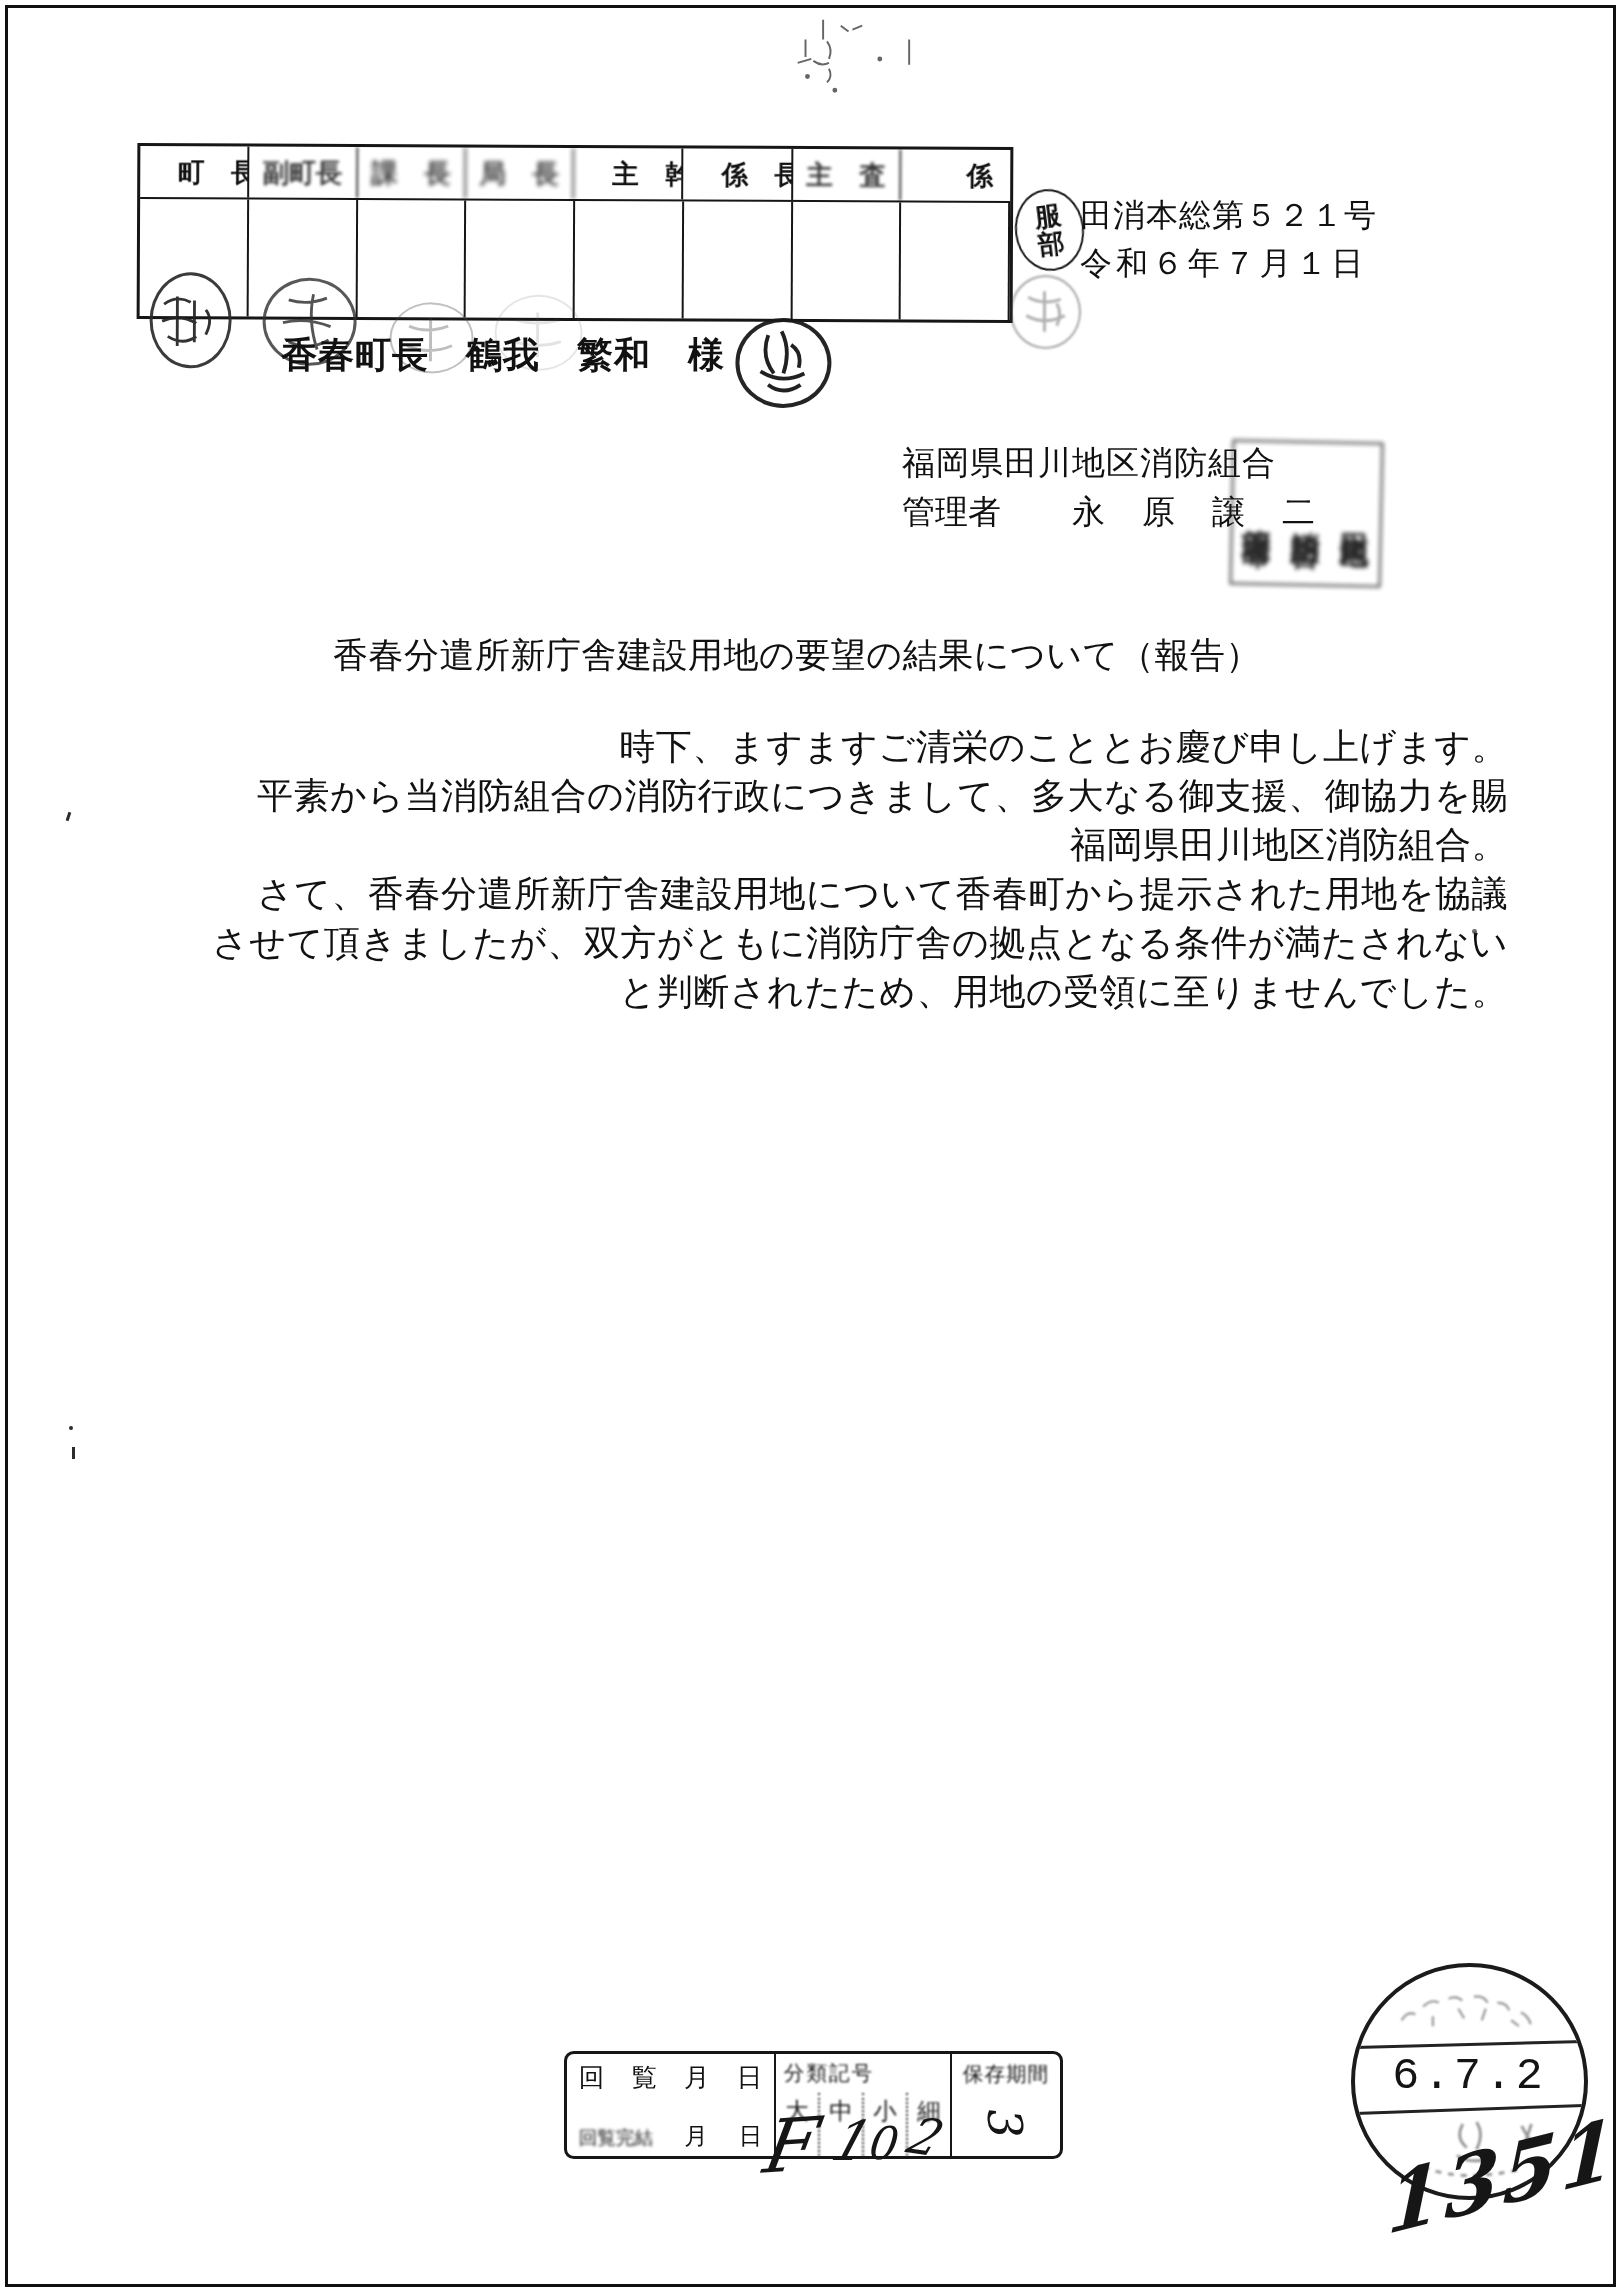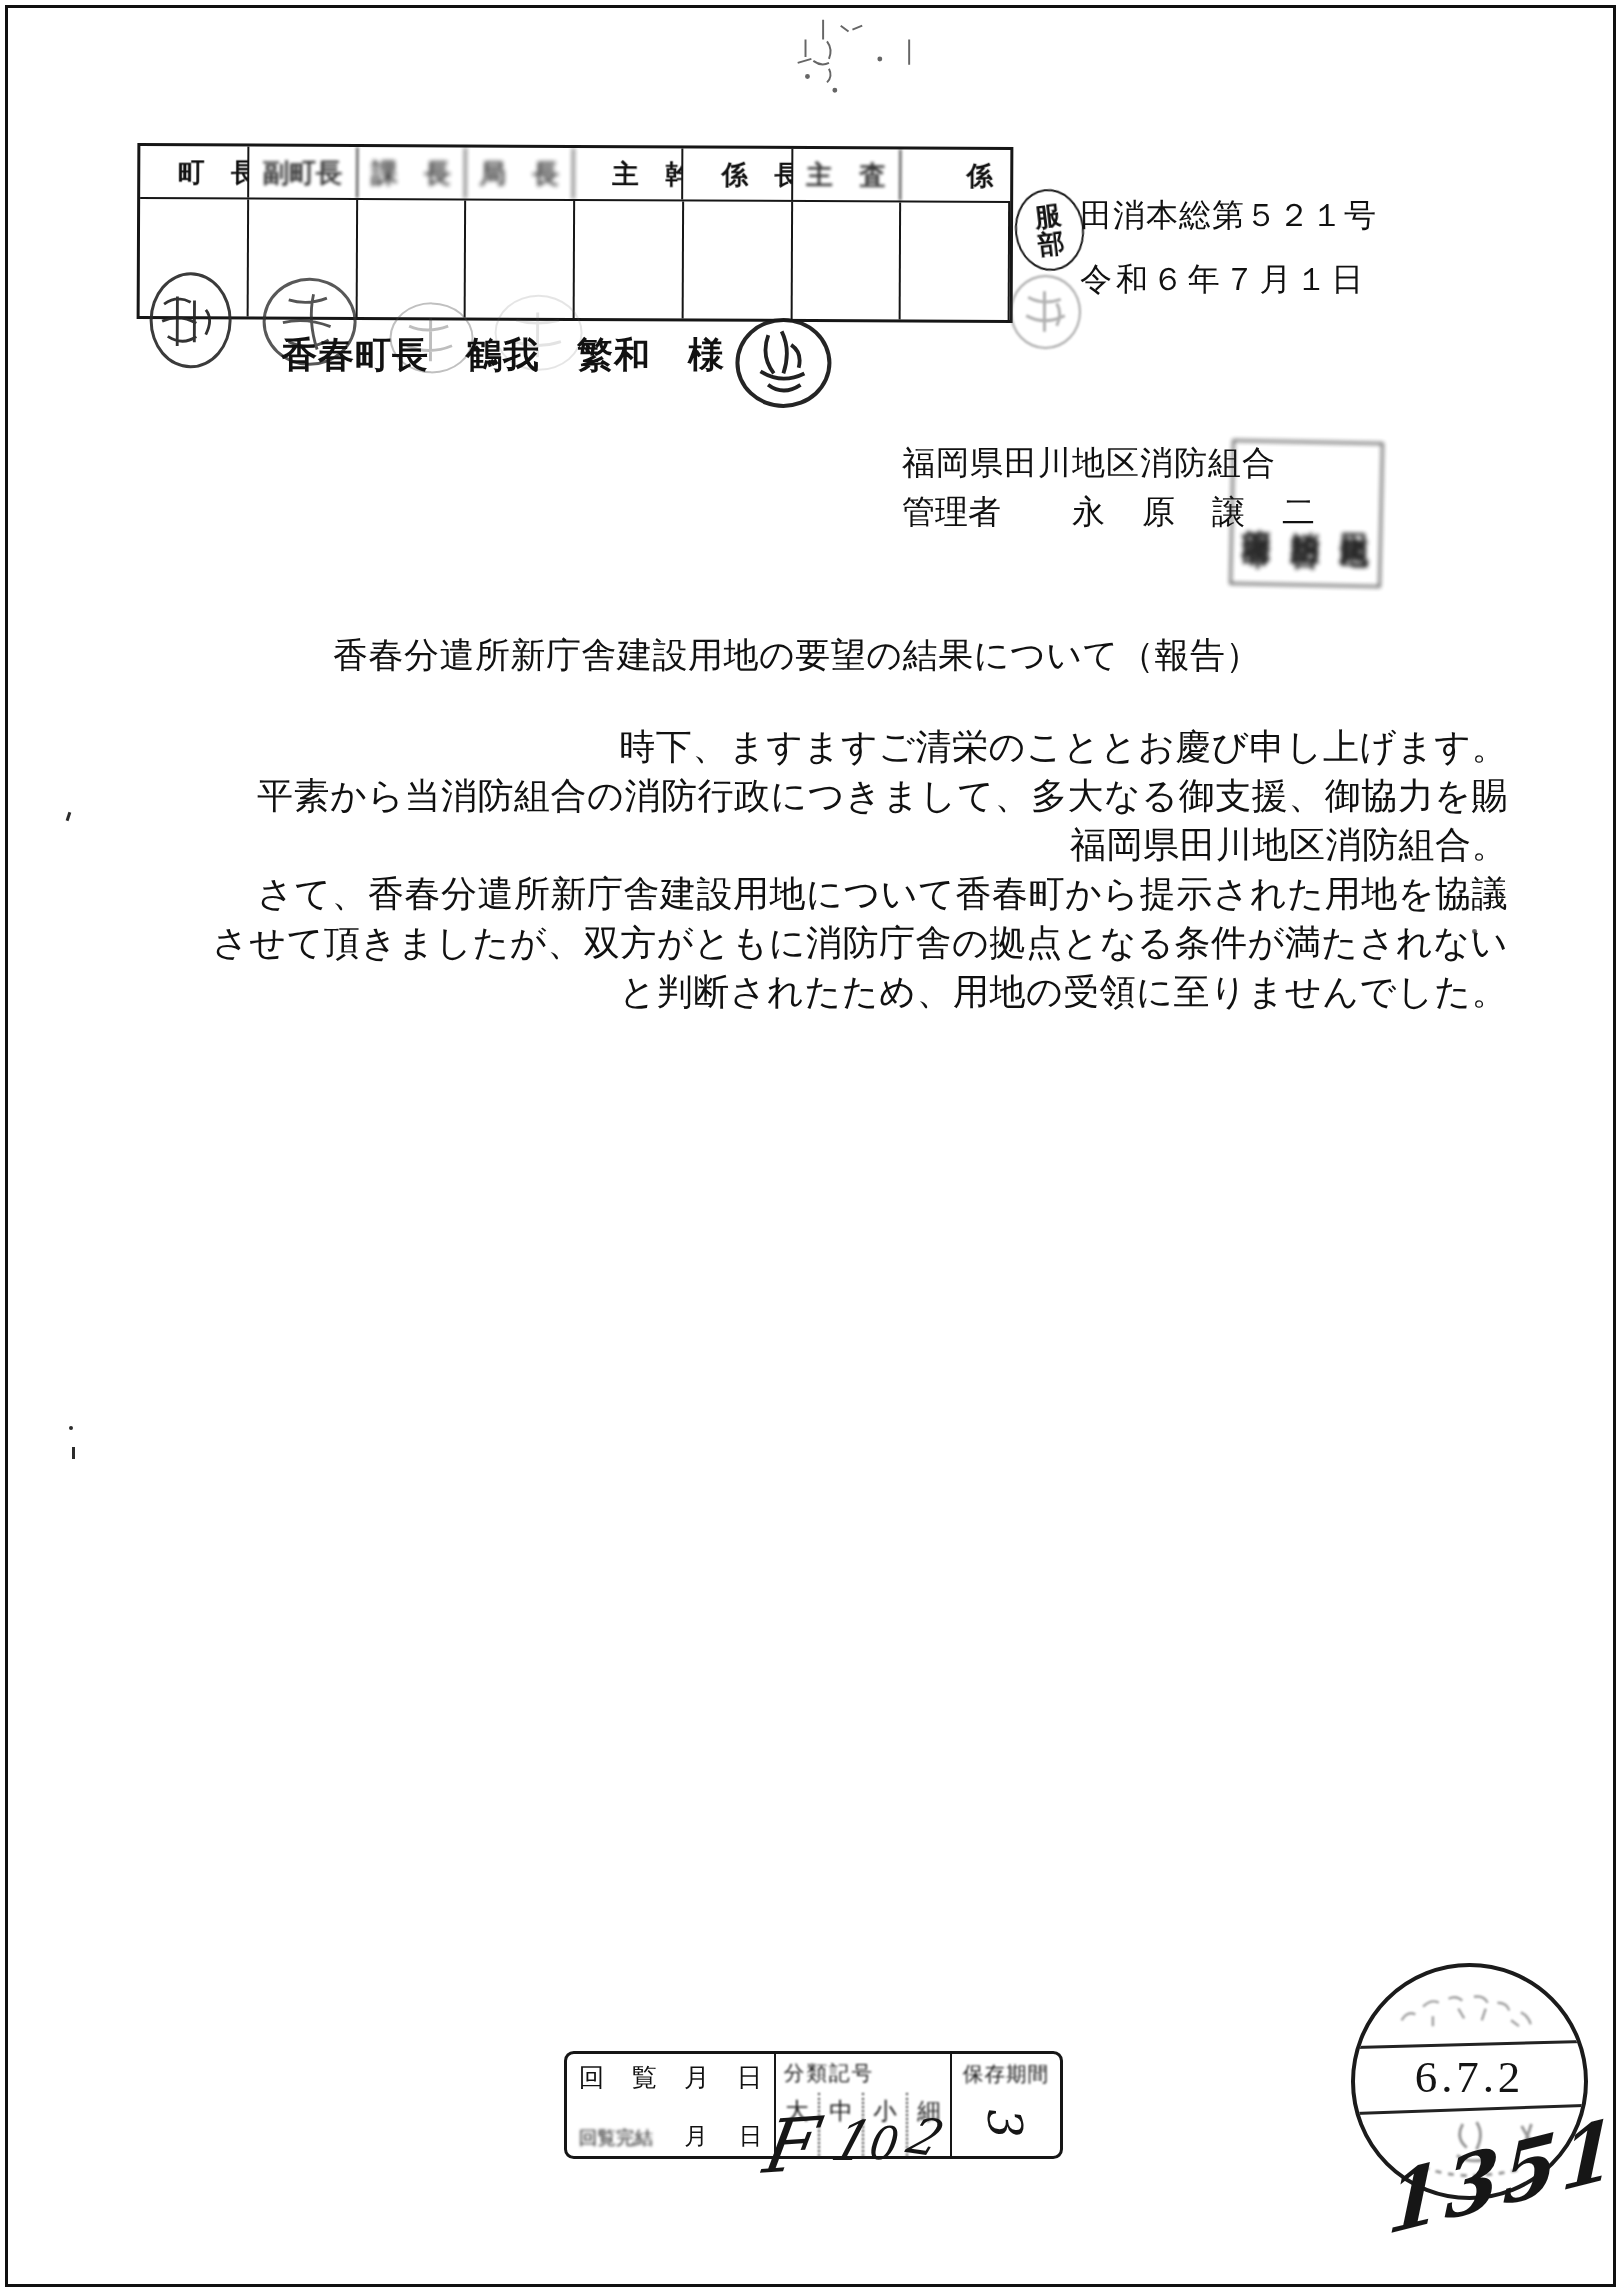--- a/index.html
+++ b/index.html
@@ -38,21 +38,21 @@
     justify-content:center;transform:rotate(-7deg);filter:blur(0.4px);
   }
   .hattori span{font-size:26.5px;font-weight:700;line-height:28px;}
   .hattori2{
     position:absolute;left:1010px;top:275px;width:71px;height:74px;border:2.9px solid #3a3a3a;
     border-radius:50%;box-sizing:border-box;opacity:.45;filter:blur(0.8px);
   }
 
   
   .doc-number{position:absolute;left:1080px;top:194px;font-size:32px;letter-spacing:1px;white-space:nowrap;}
-  .doc-date{position:absolute;left:1080px;top:258px;font-size:32px;letter-spacing:3.9px;white-space:nowrap;}
+  .doc-date{position:absolute;left:1080px;top:242px;font-size:32px;letter-spacing:3.9px;white-space:nowrap;}
   .addressee{position:absolute;left:281px;top:331px;font-size:36px;font-weight:700;letter-spacing:1px;white-space:nowrap;}
 
   .sender-org{position:absolute;left:902px;top:441px;font-size:33px;letter-spacing:1px;white-space:nowrap;}
   .sender-line{position:absolute;left:902px;top:490px;font-size:33px;white-space:nowrap;}
   .sender-name{margin-left:71px;letter-spacing:2px;}
 
   .manager-seal{
     position:absolute;left:1231px;top:441px;width:151px;height:145px;border:2.9px solid #262626;
     box-sizing:border-box;transform:rotate(1.2deg);display:flex;flex-direction:row-reverse;
     justify-content:space-around;align-items:center;filter:blur(2.2px);opacity:.92;
@@ -91,21 +91,21 @@
 
   
   .date-stamp{
     position:absolute;left:1351px;top:1963px;width:237px;height:237px;border:4.9px solid #1b1b1b;
     border-radius:50%;box-sizing:border-box;overflow:hidden;
   }
   .chord{position:absolute;left:-3.9px;right:-3.9px;height:2.9px;background:#232323;}
   .chord1{top:76px;transform:rotate(-1.5deg);}
   .chord2{top:141px;transform:rotate(-2deg);}
   .ds-date{position:absolute;top:84px;left:0;right:0;text-align:center;
-    font-family:Liberation Serif, serif;font-size:45px;letter-spacing:3.9px;color:#141414;}
+    font-family:Liberation Mono, monospace;font-size:45px;letter-spacing:3.9px;color:#141414;}
   .ds-noise{position:absolute;opacity:.55;filter:blur(1px);}
   .hw-1351{position:absolute;left:1384px;top:2129px;font-size:80px;font-weight:700;
     transform:rotate(-14deg) skewX(-16deg);letter-spacing:3.9px;z-index:3;}
 
   
   .speck{position:absolute;background:#2c2c2c;}
   .noise-top{position:absolute;left:784px;top:11.8px;width:176px;height:88px;opacity:.75;filter:blur(0.4px);}
 </style>
 </head>
 <body>

